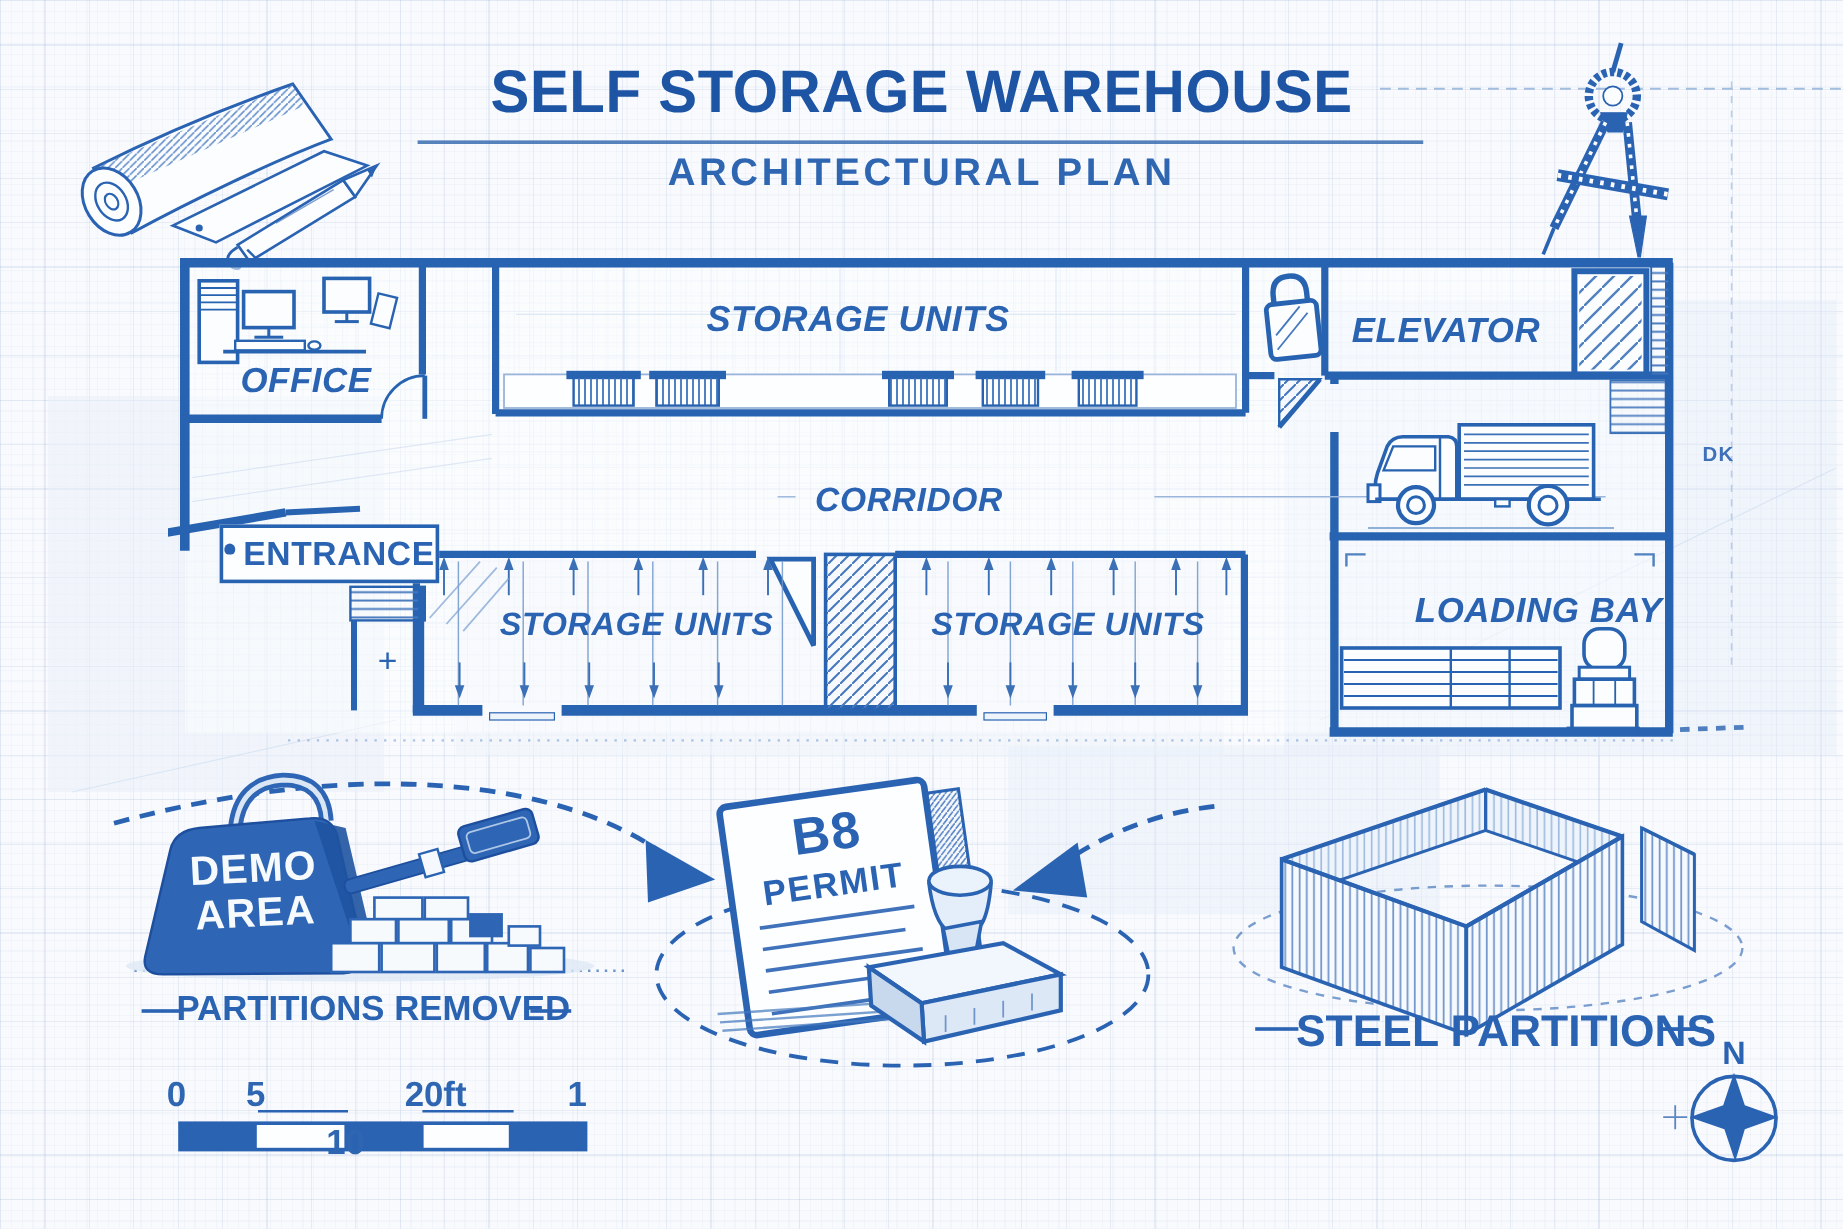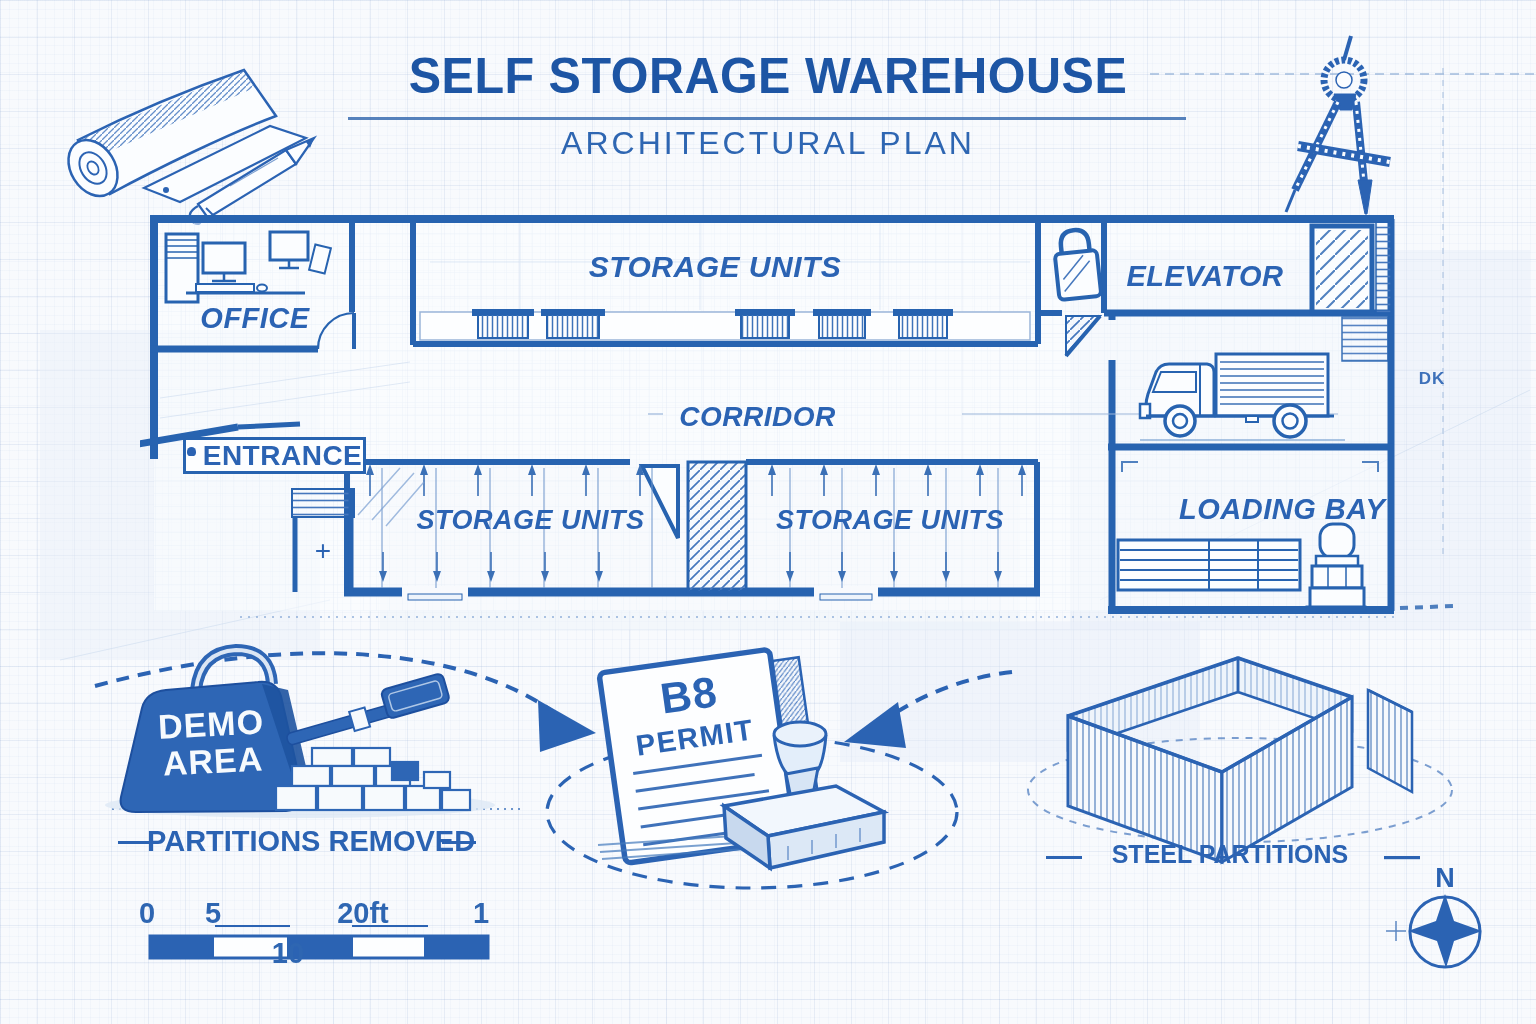--- a/index.html
+++ b/index.html
@@ -10,22 +10,22 @@
       repeating-linear-gradient(to right, rgba(120,150,200,.14) 0 1px, transparent 1px 37px),
       repeating-linear-gradient(to bottom, rgba(120,150,200,.14) 0 1px, transparent 1px 37px),
       repeating-linear-gradient(to right, rgba(140,170,215,.06) 0 1px, transparent 1px 9px),
       repeating-linear-gradient(to bottom, rgba(140,170,215,.06) 0 1px, transparent 1px 9px);
   }
   .wash{position:absolute;z-index:0;pointer-events:none;}
   svg{position:absolute;z-index:2;}
   .lbl{position:absolute;z-index:3;font-weight:700;color:#2b63b3;text-align:center;white-space:nowrap;line-height:1.05;}
   #title{left:0;right:0;top:50px;font-size:50px;letter-spacing:.5px;color:#1d55a4;transform:scaleX(.97);}
   #underline{position:absolute;z-index:3;left:348px;top:117px;width:838px;height:3px;background:#3a6cb0;opacity:.85;}
-  #subtitle{left:0;right:0;top:127px;font-size:32px;font-weight:400;letter-spacing:3px;color:#2e66b2;}
-  #entrance-box{position:absolute;z-index:3;left:183px;top:437px;width:183px;height:37px;background:#fdfeff;
+  #subtitle{left:0;right:0;top:127px;font-size:32px;font-weight:700;letter-spacing:3px;color:#2e66b2;}
+  #entrance-box{position:absolute;z-index:3;left:183px;top:437px;width:183px;height:49px;background:#fdfeff;
     border:3.5px solid #2763b0;box-sizing:border-box;display:flex;align-items:center;justify-content:center;gap:7px;}
   #entrance-box .lock{width:9px;height:9px;background:#2b63b3;border-radius:50% 50% 40% 40%;margin-top:-8px;}
   #entrance-label{font-size:28px;font-weight:700;color:#2b63b3;letter-spacing:.5px;}
   .roomlbl{font-size:28px;letter-spacing:.5px;font-style:italic;}
   #demo-text{left:133px;top:706px;width:158px;color:#f6fafd;font-size:34px;letter-spacing:1px;transform:rotate(-3deg);line-height:37px;}
   #permit-text{position:absolute;z-index:3;left:612px;top:660px;width:172px;height:192px;transform:rotate(-8deg);transform-origin:88px 100px;text-align:center;color:#2b63b3;}
   #permit-code{font-size:43px;font-weight:700;margin-top:10px;letter-spacing:1px;}
   #permit-word{font-size:29px;font-weight:700;letter-spacing:1.5px;margin-top:2px;}
   .dash{position:absolute;z-index:3;height:3px;background:#2b63b3;}
   .scale-num{font-size:29px;color:#2e66b2;}
@@ -431,21 +431,21 @@
   <div class="dash" style="left:118px;top:841px;width:34px;"></div>
   <div class="lbl" style="left:147px;top:826px;width:300px;font-size:29px;">PARTITIONS REMOVED</div>
   <div class="dash" style="left:442px;top:841px;width:34px;"></div>
 
   <div id="permit-text">
     <div id="permit-code">B8</div>
     <div id="permit-word">PERMIT</div>
   </div>
 
   <div class="dash" style="left:1046px;top:856px;width:36px;"></div>
-  <div class="lbl" style="left:1080px;top:841px;width:300px;font-size:25px;">STEEL PARTITIONS</div>
+  <div class="lbl" style="left:1080px;top:841px;width:300px;font-size:37px;">STEEL PARTITIONS</div>
   <div class="dash" style="left:1384px;top:856px;width:36px;"></div>
 
   <div class="lbl" style="left:1430px;top:864px;width:30px;font-size:27px;">N</div>
 
   <div class="lbl scale-num" style="left:130px;top:898px;width:34px;">0</div>
   <div class="lbl scale-num" style="left:196px;top:898px;width:34px;">5</div>
   <div class="lbl scale-num" style="left:266px;top:938px;width:44px;">10</div>
   <div class="lbl scale-num" style="left:326px;top:898px;width:74px;">20ft</div>
   <div class="lbl scale-num" style="left:464px;top:898px;width:34px;">1</div>
 

